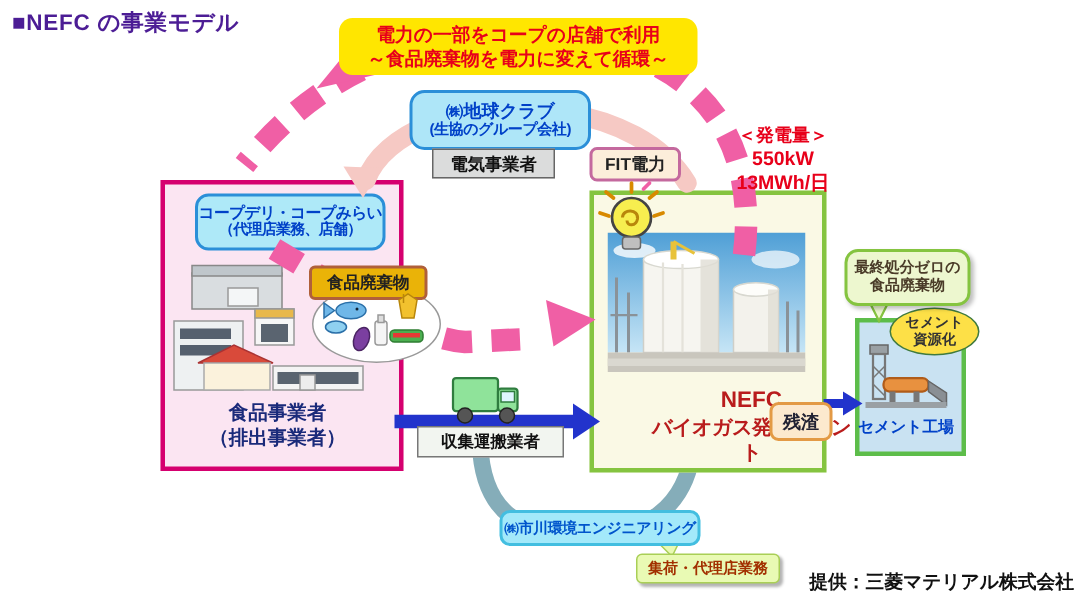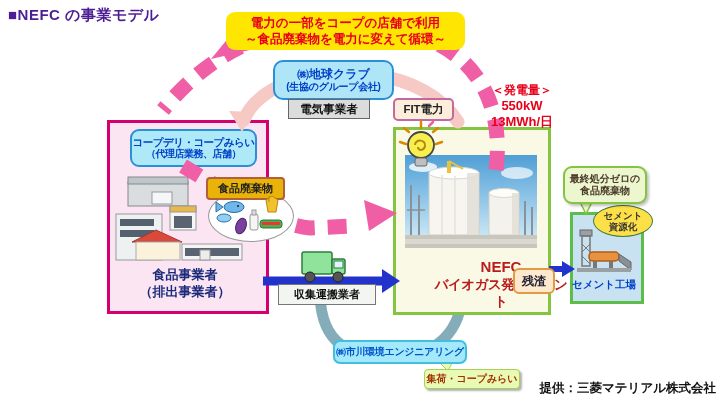--- a/index.html
+++ b/index.html
@@ -190,21 +190,21 @@
     <span>食品廃棄物</span>
   </div>
   <svg class="abs recycletail" width="24" height="18" viewBox="0 0 24 18">
     <polygon points="2,0 18,0 10,16" fill="#EDF7CF" stroke="#85C440" stroke-width="1.5"></polygon>
   </svg>
 
   <svg class="abs" style="left:432px;top:357px;z-index:7;" width="30" height="16" viewBox="0 0 30 16">
     <polygon points="2,0 22,2 16,14" fill="#E9FAB4" stroke="#A9CF56"></polygon>
   </svg>
   <div class="abs ichikawa">㈱市川環境エンジニアリング</div>
-  <div class="abs agency">集荷・コープみらい</div>
+  <div class="abs agency">集荷・代理店業務</div>
 
   <svg class="layer z-over">
     <g>
       <path d="M 458 122 C 425 68 330 64 288 82 C 264 92 250 104 244 120" fill="none" stroke="#F6C9C4" stroke-width="13" stroke-linecap="round"></path>
       <polygon points="242,132 229,111 254,112" fill="#F6C9C4"></polygon>
     </g>
     <g>
       <path d="M 496 170 C 506 88 462 34 372 26 C 290 19 220 40 163 110" fill="none" stroke="#F05FA5" stroke-width="15" stroke-dasharray="19 13"></path>
       <polygon points="211,59 239,25 254,49" fill="#F05FA5"></polygon>
     </g>

